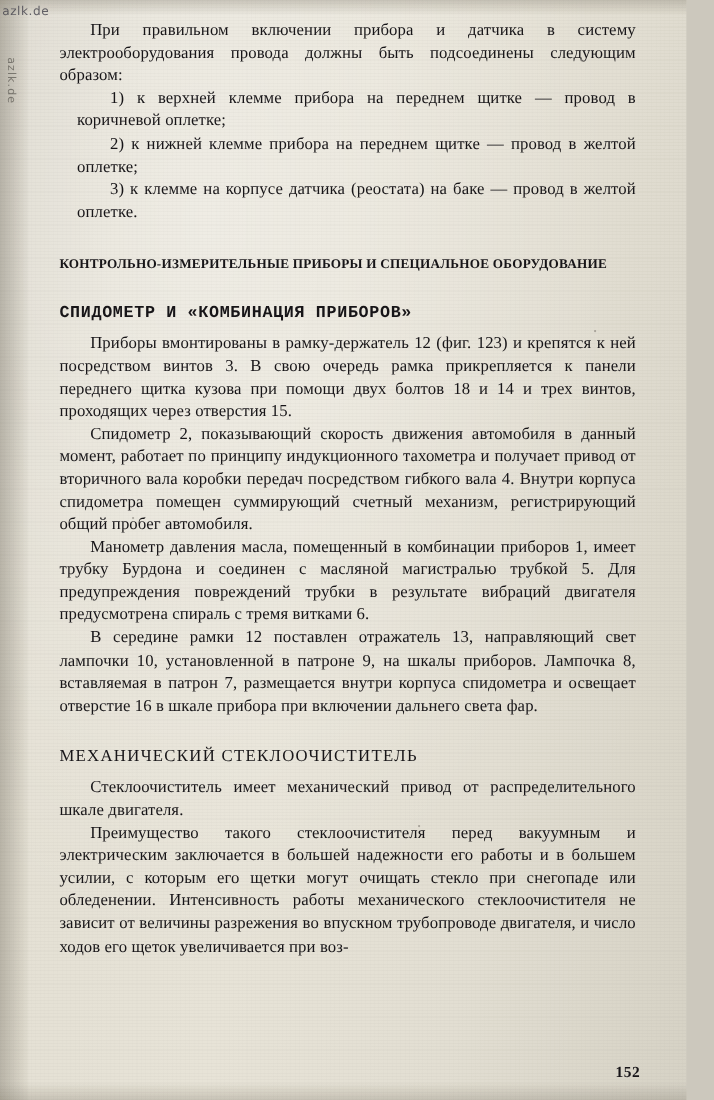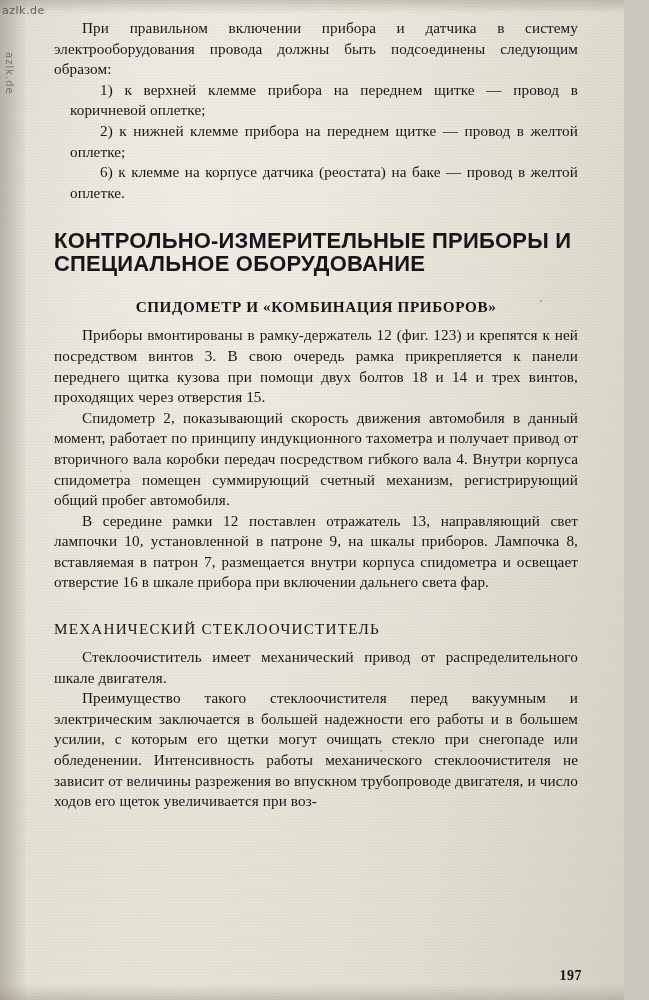--- a/index.html
+++ b/index.html
@@ -79,35 +79,34 @@
     margin: 0;
     text-align: justify;
     text-justify: inter-word;
     font-size: 15.2px;
     line-height: 20.6px;
     letter-spacing: 0.1px;
   }
   p.ind { text-indent: 28px; }
   p.list { text-indent: 30px; margin-left: 16px; }
   h2.section {
-    font-family: Liberation Sans, sans-serif;
+    font-family: Liberation Serif, serif;
     font-weight: bold;
-    font-size: 22px;
+    font-size: 12px;
     line-height: 23px;
     letter-spacing: 0.2px;
     text-align: left;
     margin: 26px 0 0 0;
   }
   h3.sub {
-    font-family: Liberation Serif, serif;
+    font-family: Liberation Mono, monospace;
     font-weight: bold;
     font-size: 15.2px;
     line-height: 20px;
     letter-spacing: 0.6px;
-    text-align: center;
     margin: 22px 0 0 0;
   }
   h3.sub2 {
     font-family: "Liberation Serif", serif;
     font-weight: normal;
     font-size: 15.2px;
     line-height: 20px;
     letter-spacing: 1.2px;
     text-align: left;
     margin: 26px 0 0 0;
@@ -139,39 +138,40 @@
   <div class="edge-top"></div>
   <div class="edge-bottom"></div>
 
   <div class="watermark">azlk.de</div>
   <div class="watermark-side">azlk.de</div>
 
   <p class="ind">При правильном включении прибора и датчика в систему электрооборудования провода должны быть подсоединены следующим образом:</p>
 
   <p class="list">1) к верхней клемме прибора на переднем щитке — провод в коричневой оплетке;</p>
   <p class="list">2) к нижней клемме прибора на переднем щитке — провод в желтой оплетке;</p>
-  <p class="list">6) к клемме на корпусе датчика (реостата) на баке — провод в желтой оплетке.</p>
+  <p class="list">3) к клемме на корпусе датчика (реостата) на баке — провод в желтой оплетке.</p>
 
   <h2 class="section">КОНТРОЛЬНО-ИЗМЕРИТЕЛЬНЫЕ ПРИБОРЫ И СПЕЦИАЛЬНОЕ ОБОРУДОВАНИЕ</h2>
 
   <h3 class="sub">СПИДОМЕТР И «КОМБИНАЦИЯ ПРИБОРОВ»</h3>
 
   <div class="gap-s"></div>
 
   <p class="ind">Приборы вмонтированы в рамку-держатель 12 (фиг. 123) и крепятся к ней посредством винтов 3. В свою очередь рамка прикрепляется к панели переднего щитка кузова при помощи двух болтов 18 и 14 и трех винтов, проходящих через отверстия 15.</p>
   <p class="ind">Спидометр 2, показывающий скорость движения автомобиля в данный момент, работает по принципу индукционного тахометра и получает привод от вторичного вала коробки передач посредством гибкого вала 4. Внутри корпуса спидометра помещен суммирующий счетный механизм, регистрирующий общий пробег автомобиля.</p>
+  <p class="ind">Манометр давления масла, помещенный в комбинации приборов 1, имеет трубку Бурдона и соединен с масляной магистралью трубкой 5. Для предупреждения повреждений трубки в результате вибраций двигателя предусмотрена спираль с тремя витками 6.</p>
   <p class="ind">В середине рамки 12 поставлен отражатель 13, направляющий свет лампочки 10, установленной в патроне 9, на шкалы приборов. Лампочка 8, вставляемая в патрон 7, размещается внутри корпуса спидометра и освещает отверстие 16 в шкале прибора при включении дальнего света фар.</p>
 
   <h3 class="sub2">МЕХАНИЧЕСКИЙ СТЕКЛООЧИСТИТЕЛЬ</h3>
 
   <div class="gap-s"></div>
 
   <p class="ind">Стеклоочиститель имеет механический привод от распределительного шкале двигателя.</p>
   <p class="ind">Преимущество такого стеклоочистителя перед вакуумным и электрическим заключается в большей надежности его работы и в большем усилии, с которым его щетки могут очищать стекло при снегопаде или обледенении. Интенсивность работы механического стеклоочистителя не зависит от величины разрежения во впускном трубопроводе двигателя, и число ходов его щеток увеличивается при воз-</p>
 
-  <div class="pageno">197</div>
+  <div class="pageno">152</div>
 
   <div class="speck" style="left:380px; top:750px;"></div>
   <div class="speck" style="left:120px; top:470px;"></div>
   <div class="speck" style="left:540px; top:300px;"></div>
 
   <div class="grain"></div>
 </div>
 
 </body></html>

